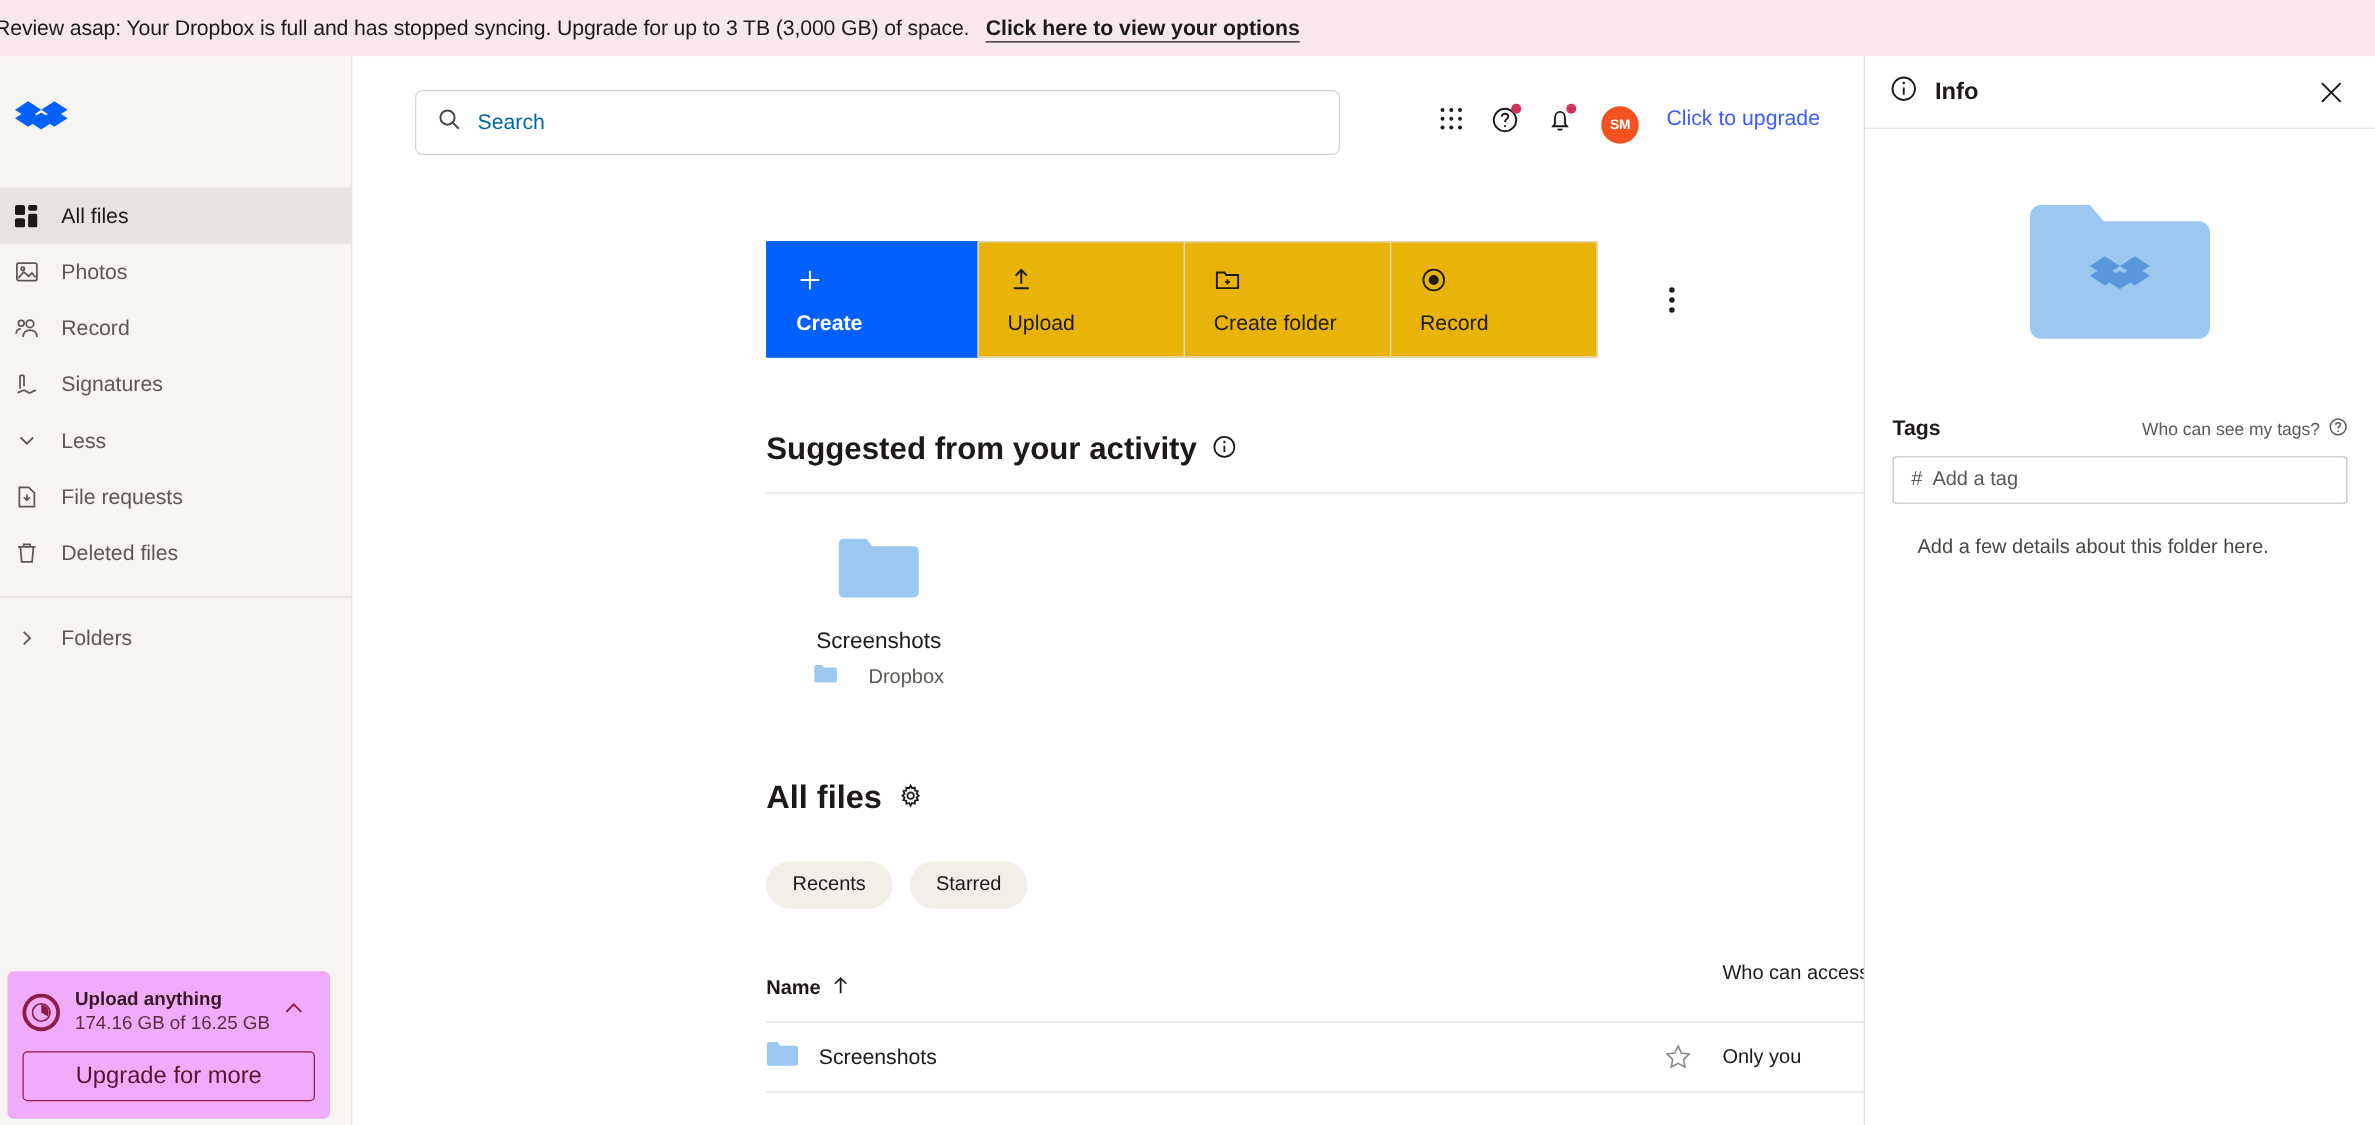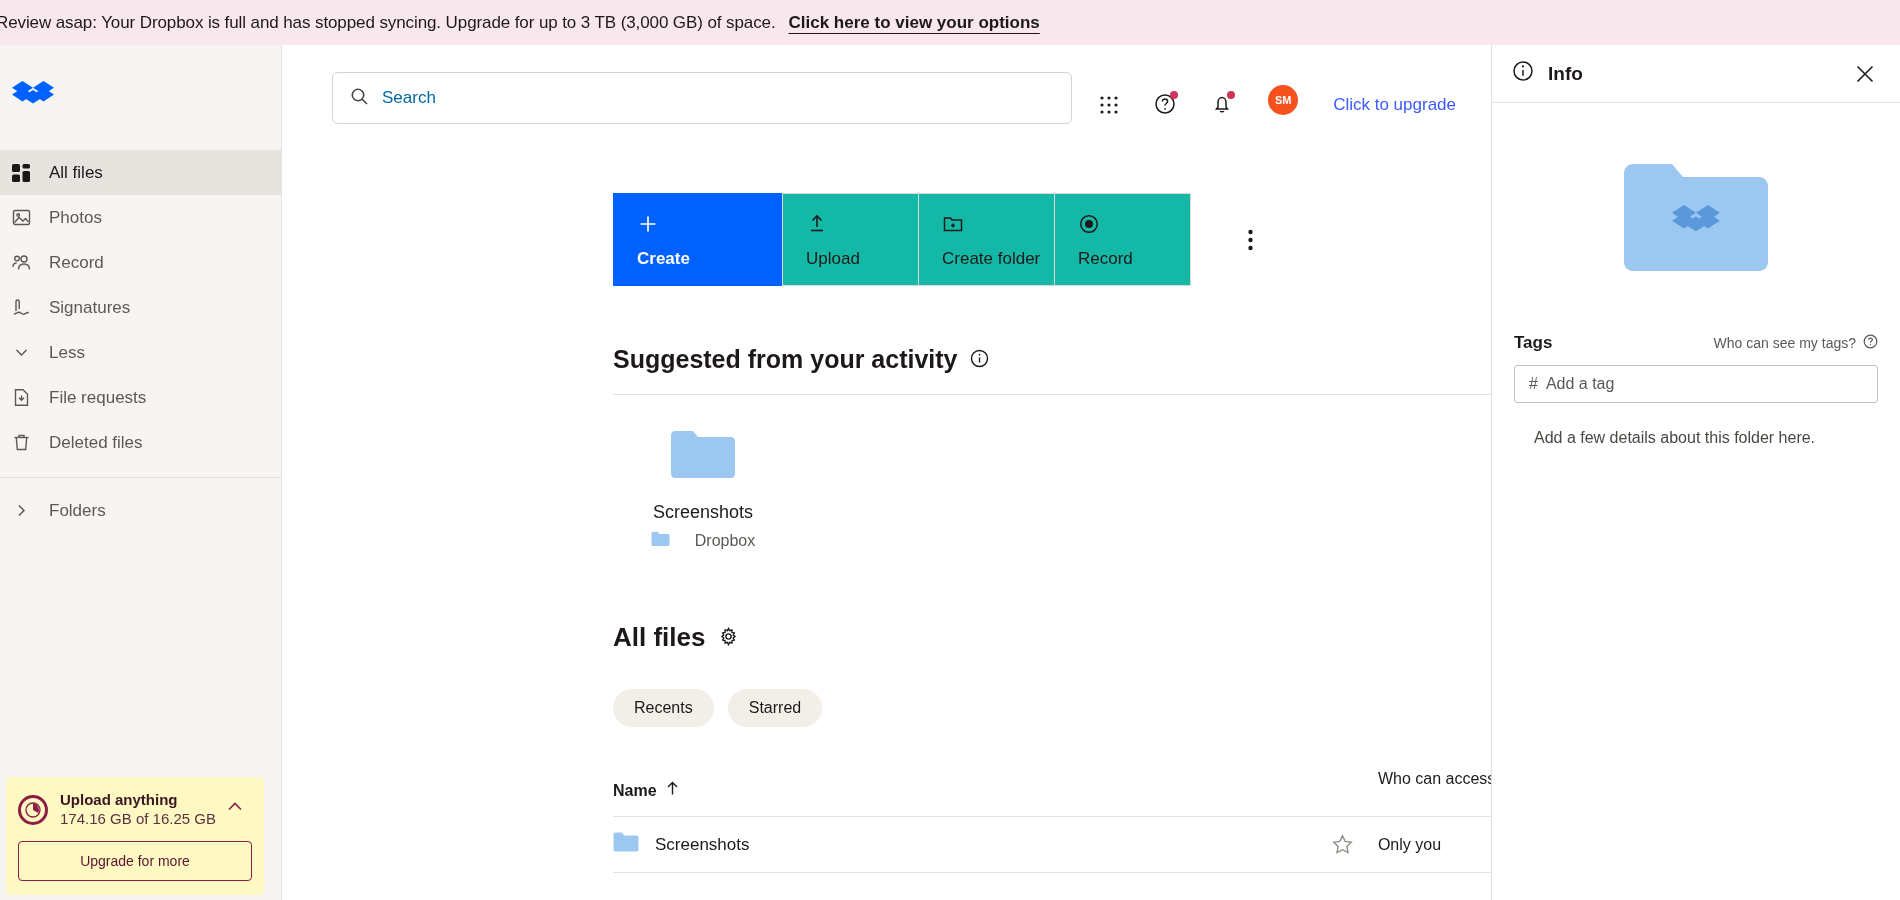--- a/index.html
+++ b/index.html
@@ -39,71 +39,71 @@
     height: 45px; padding-left: 10px; cursor: pointer;
     font-size: 17px; color: #5C5955;
   }
   .nav-item.active { background: #E7E4DF; color: #1E1919; }
   .nav-icon { width: 22px; height: 22px; display:flex; align-items:center; justify-content:center; flex: none; }
   .nav-divider { margin: 12px 0 10px 0; height: 1px; background: #E2DED8; }
 
   
   .promo {
     position: absolute; left: 6px; bottom: 5px; width: 258px;
-    background: #fef9c3; border-radius: 5px; padding: 13px 12px 14px 12px;
+    background: #f0abfc; border-radius: 5px; padding: 13px 12px 14px 12px;
   }
   .promo-row { display: flex; align-items: center; gap: 12px; position: relative; }
   .promo-ring {
     width: 30px; height: 30px; border-radius: 50%;
     border: 3px solid #8C1D43; flex: none;
     display: flex; align-items: center; justify-content: center;
   }
   .promo-title { font-size: 15px; font-weight: bold; color: #3B1622; line-height: 19px; }
   .promo-sub { font-size: 15px; color: #5C3040; line-height: 20px; }
   .promo-chevron { position: absolute; right: 6px; top: 6px; }
   .promo-btn {
     margin-top: 12px; width: 100%; height: 40px;
     border: 1px solid #8C1D43; border-radius: 4px;
     background: transparent; color: #5A1430;
-    font-size: 14px; font-family: "Liberation Sans", sans-serif;
+    font-size: 19px; font-family: "Liberation Sans", sans-serif;
     cursor: pointer;
   }
 
   
   .main { position: absolute; top: 45px; left: 282px; width: 1209px; height: 855px; background: #fff; }
 
   .topbar { position: relative; height: 100px; }
   .search {
     position: absolute; top: 27px; left: 50px; width: 740px; height: 52px;
     border: 1px solid #D8D2CB; border-radius: 6px;
     display: flex; align-items: center; gap: 13px; padding: 0 17px;
     background: #fff; cursor: text;
   }
   .search-placeholder { font-size: 17px; color: #0369a1; }
 
-  .topicons { position: absolute; top: 40px; right: 35px; display: flex; align-items: flex-end; gap: 35px; }
+  .topicons { position: absolute; top: 40px; right: 35px; display: flex; align-items: flex-start; gap: 22px; }
   .icon-btn { position: relative; cursor: pointer; display:flex; align-items:center; justify-content:center; }
   .reddot {
     position: absolute; top: -2px; right: -2px; width: 8px; height: 8px;
     border-radius: 50%; background: #D1345B;
   }
   .avatar {
     width: 30px; height: 30px; border-radius: 50%; background: #F4511E;
     color: #fff; font-size: 11px; font-weight: bold;
     display: flex; align-items: center; justify-content: center; cursor: pointer;
   }
   .upgrade-link { font-size: 17px; color: #3D5AFE; cursor: pointer; white-space: nowrap; }
 
   
   .actions { position: absolute; top: 148px; left: 331px; display: flex; align-items: stretch; }
   .action {
-    width: 137px; height: 93px; border: 1px solid #DDD8D2;
+    width: 166px; height: 93px; border: 1px solid #DDD8D2;
     margin-right: -1px; padding: 17px 0 0 23px; cursor: pointer;
     display: flex; flex-direction: column; justify-content: space-between;
-    background: #14b8a6;
+    background: #eab308;
   }
   .action.primary { background: #0061FE; border-color: #0061FE; color: #fff; width: 170px; }
   .action-label { font-size: 17px; color: #1E1919; padding-bottom: 16px; }
   .action.primary .action-label { color: #fff; font-weight: bold; }
   .action-icon { height: 26px; display: flex; align-items: center; }
   .dots-btn {
     margin-left: 40px; width: 40px; height: 93px;
     display: flex; align-items: center; justify-content: center; cursor: pointer;
   }
 

